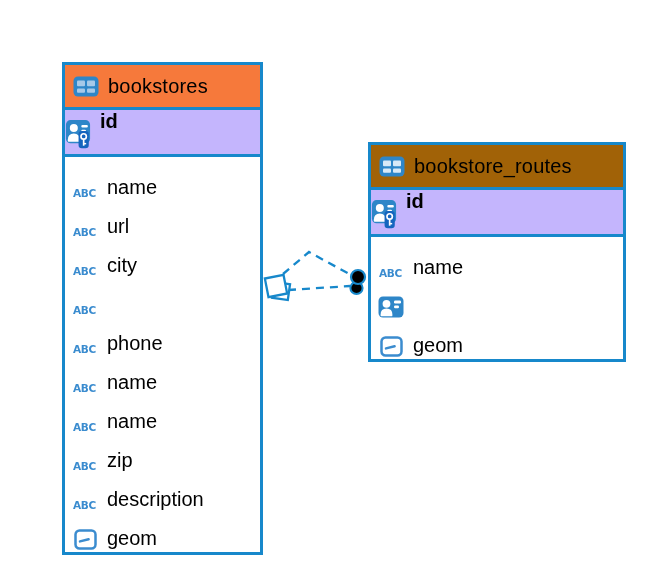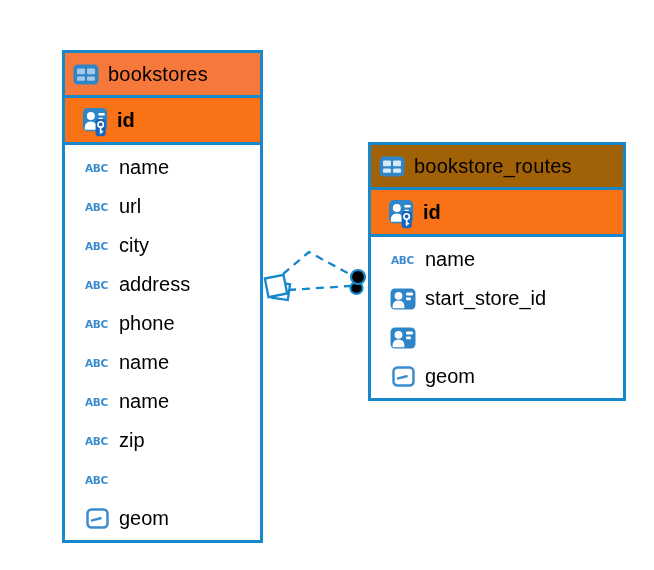--- a/index.html
+++ b/index.html
@@ -22,31 +22,31 @@
     height: 42px;
     display: flex; align-items: center; gap: 9px;
     padding: 0 8px;
     border-bottom: 3px solid #1788CB;
     font-size: 20px;
     letter-spacing: 0.2px;
     white-space: nowrap;
   }
   .pkrow {
     height: 44px;
-    display: flex; align-items: center; gap: 9px;
-    padding: 0 17px;
+    display: flex; gap: 9px;
+    padding: 0 0;
     border-bottom: 3px solid #1788CB;
     font-size: 20px; font-weight: 700;
-    background: #f97316;
+    background: #c4b5fd;
   }
   .cols { padding: 3px 0 2px 0; }
   .crow {
     height: 39px;
-    display: flex; align-items: center; gap: 9px;
-    padding: 0 19px;
+    display: flex; align-items: flex-end; gap: 9px;
+    padding: 0 7px;
     font-size: 20px;
     white-space: nowrap;
   }
   .icon {
     width: 26px; min-width: 26px;
     display: flex; align-items: center; justify-content: center;
   }
   .abc {
     font-family: "DejaVu Sans", sans-serif;
     font-weight: 800;
@@ -68,21 +68,21 @@
     stroke: #1788CB;
     stroke-width: 2.3;
     stroke-dasharray: 8 6;
   }
 </style>
 </head>
 <body>
 
 <div class="canvas">
 
-  <div class="erd-table" style="left:62px; top:50px; width:201px;">
+  <div class="erd-table" style="left:62px; top:62px; width:201px;">
     <div class="thead" style="background: rgb(246, 121, 59);">
       <span class="icon">
         <svg width="26" height="21" viewBox="0 0 26 21">
           <rect x="0.5" y="0.5" width="25" height="20" rx="4.5" fill="#2E86C8"></rect>
           <rect x="4" y="4.5" width="8" height="5.8" rx="1" fill="#A6C9E8"></rect>
           <rect x="14" y="4.5" width="8" height="5.8" rx="1" fill="#A6C9E8"></rect>
           <rect x="4" y="12.5" width="8" height="4.2" rx="1" fill="#A6C9E8"></rect>
           <rect x="14" y="12.5" width="8" height="4.2" rx="1" fill="#A6C9E8"></rect>
         </svg>
       </span>
@@ -114,40 +114,40 @@
       <div class="crow">
         <span class="icon abc">ABC</span>
         <span>url</span>
       </div>
       <div class="crow">
         <span class="icon abc">ABC</span>
         <span>city</span>
       </div>
       <div class="crow">
         <span class="icon abc">ABC</span>
-        <span>address</span>
       </div>
       <div class="crow">
         <span class="icon abc">ABC</span>
         <span>phone</span>
       </div>
       <div class="crow">
         <span class="icon abc">ABC</span>
         <span>name</span>
       </div>
       <div class="crow">
         <span class="icon abc">ABC</span>
         <span>name</span>
       </div>
       <div class="crow">
         <span class="icon abc">ABC</span>
         <span>zip</span>
       </div>
       <div class="crow">
         <span class="icon abc">ABC</span>
+        <span>description</span>
       </div>
       <div class="crow">
         <span class="icon">
           <svg width="23" height="21" viewBox="0 0 23 21">
             <rect x="1.5" y="1.5" width="20" height="18" rx="4" fill="#ffffff" stroke="#3B8CCF" stroke-width="2.5"></rect>
             <path d="M6 12.4 L14.6 10.2" fill="none" stroke="#3B8CCF" stroke-width="2.5" stroke-linecap="round"></path>
           </svg>
         </span>
         <span>geom</span>
       </div>
@@ -193,32 +193,20 @@
       <div class="crow">
         <span class="icon">
           <svg width="26" height="22" viewBox="0 0 26 22">
             <rect x="0.5" y="0.5" width="25" height="21" rx="4.5" fill="#2E86C8"></rect>
             <circle cx="8.5" cy="7.8" r="3.9" fill="#ffffff"></circle>
             <path d="M2.6 18.6 Q2.6 12.6 8.5 12.6 Q14.4 12.6 14.4 18.6 L14.4 19.4 Q14.4 20.3 13.5 20.3 L3.5 20.3 Q2.6 20.3 2.6 19.4 Z" fill="#ffffff"></path>
             <rect x="16" y="4.6" width="7" height="2.9" rx="1.2" fill="#ffffff"></rect>
             <rect x="16" y="9.6" width="5" height="2.7" rx="1.2" fill="#ffffff"></rect>
           </svg>
         </span>
-        <span>start_store_id</span>
-      </div>
-      <div class="crow">
-        <span class="icon">
-          <svg width="26" height="22" viewBox="0 0 26 22">
-            <rect x="0.5" y="0.5" width="25" height="21" rx="4.5" fill="#2E86C8"></rect>
-            <circle cx="8.5" cy="7.8" r="3.9" fill="#ffffff"></circle>
-            <path d="M2.6 18.6 Q2.6 12.6 8.5 12.6 Q14.4 12.6 14.4 18.6 L14.4 19.4 Q14.4 20.3 13.5 20.3 L3.5 20.3 Q2.6 20.3 2.6 19.4 Z" fill="#ffffff"></path>
-            <rect x="16" y="4.6" width="7" height="2.9" rx="1.2" fill="#ffffff"></rect>
-            <rect x="16" y="9.6" width="5" height="2.7" rx="1.2" fill="#ffffff"></rect>
-          </svg>
-        </span>
       </div>
       <div class="crow">
         <span class="icon">
           <svg width="23" height="21" viewBox="0 0 23 21">
             <rect x="1.5" y="1.5" width="20" height="18" rx="4" fill="#ffffff" stroke="#3B8CCF" stroke-width="2.5"></rect>
             <path d="M6 12.4 L14.6 10.2" fill="none" stroke="#3B8CCF" stroke-width="2.5" stroke-linecap="round"></path>
           </svg>
         </span>
         <span>geom</span>
       </div>

